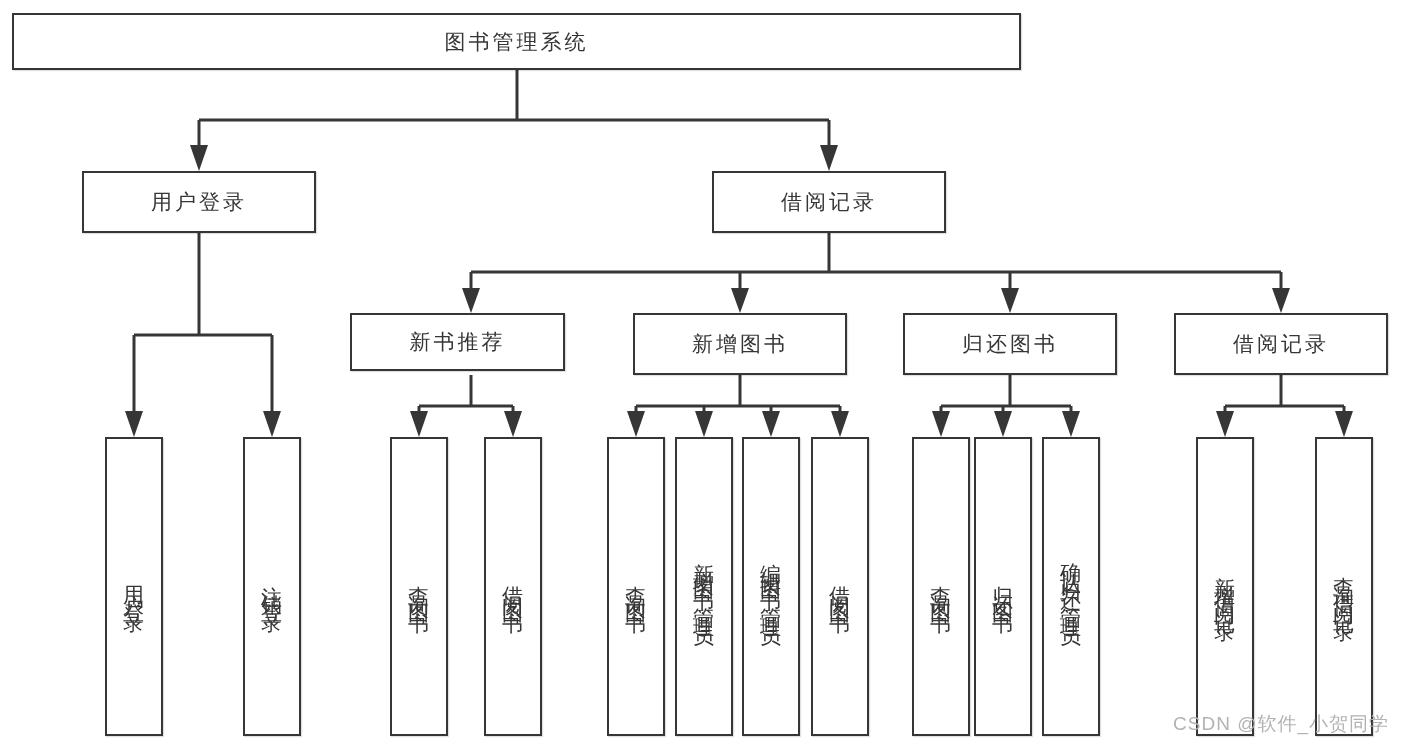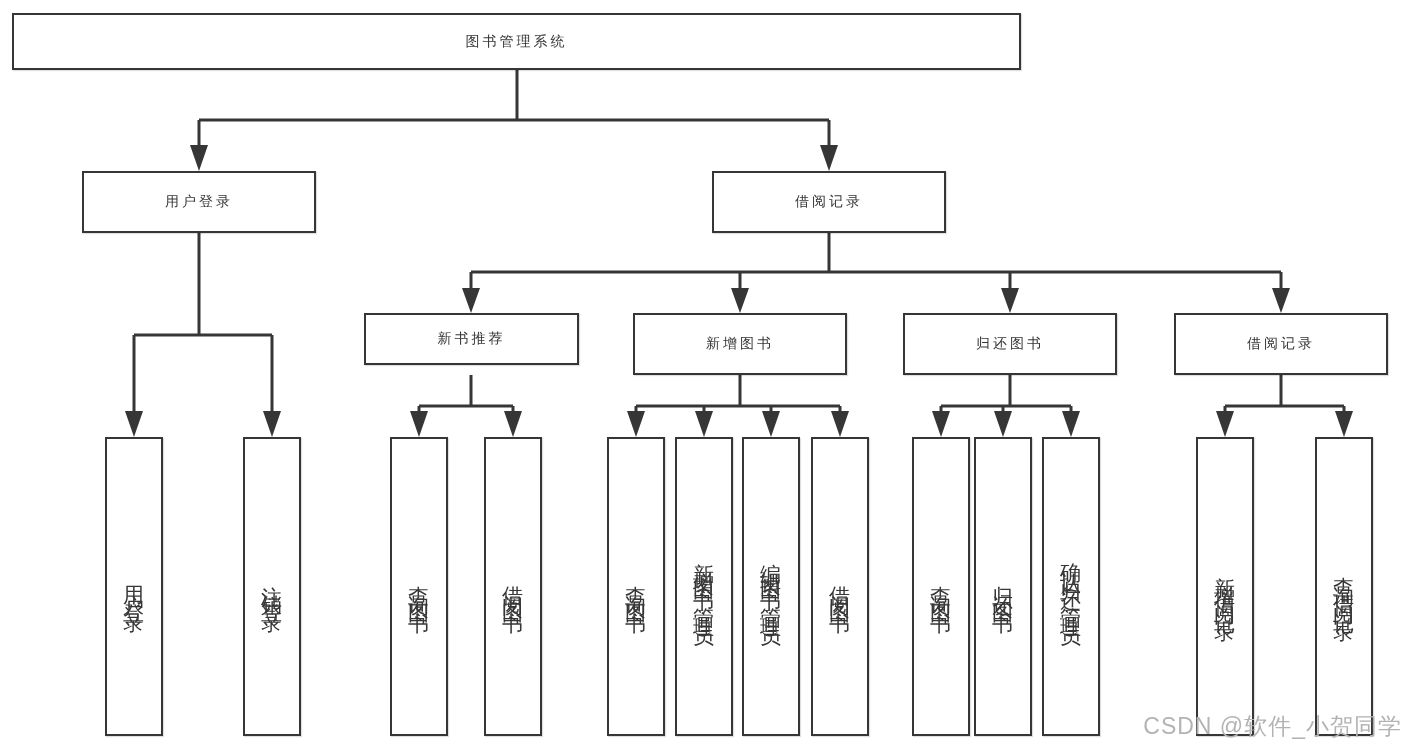--- a/index.html
+++ b/index.html
@@ -22,33 +22,33 @@
   .box {
     position: absolute;
     box-sizing: border-box;
     border: 2.5px solid var(--line, #363636);
     background: #ffffff;
     display: flex;
     align-items: center;
     justify-content: center;
     box-shadow: 1px 1px 1px rgba(0,0,0,0.12);
   }
-  .hlabel { font-size: 14px; letter-spacing: 3px; white-space: nowrap; }
+  .hlabel { font-size: 21px; letter-spacing: 3px; white-space: nowrap; }
   .leaf .vlabel {
     writing-mode: vertical-rl;
     font-size: 21px;
     letter-spacing: 9px;
     line-height: 1.1;
     white-space: nowrap;
   }
   .watermark {
     position: absolute;
     top: 711px;
-    right: 3px;
-    font-size: 23px;
+    right: 16px;
+    font-size: 19px;
     letter-spacing: 1px;
     color: var(--watermark, #b3b3b3);
     white-space: nowrap;
     text-align: right;
   }
 </style>
 </head>
 <body>
 
 <div class="canvas">
@@ -94,21 +94,21 @@
       <polygon points="1216,411 1234,411 1225,437"></polygon>
       <polygon points="1335,411 1353,411 1344,437"></polygon>
     </g>
   </svg>
 
   <div class="box hlabel" style="left:12px; top:13px; width:1009px; height:57px;">图书管理系统</div>
 
   <div class="box hlabel" style="left:82px; top:171px; width:234px; height:62px;">用户登录</div>
   <div class="box hlabel" style="left:712px; top:171px; width:234px; height:62px;">借阅记录</div>
 
-  <div class="box hlabel" style="left:364px; top:313px; width:215px; height:52px;">新书推荐</div>
+  <div class="box hlabel" style="left:350px; top:313px; width:215px; height:58px;">新书推荐</div>
   <div class="box hlabel" style="left:633px; top:313px; width:214px; height:62px;">新增图书</div>
   <div class="box hlabel" style="left:903px; top:313px; width:214px; height:62px;">归还图书</div>
   <div class="box hlabel" style="left:1174px; top:313px; width:214px; height:62px;">借阅记录</div>
 
   <div class="box leaf" style="left:105px; top:437px; width:58px; height:299px;">
     <span class="vlabel">用户登录</span>
   </div>
   <div class="box leaf" style="left:243px; top:437px; width:58px; height:299px;">
     <span class="vlabel">注销登录</span>
   </div>

